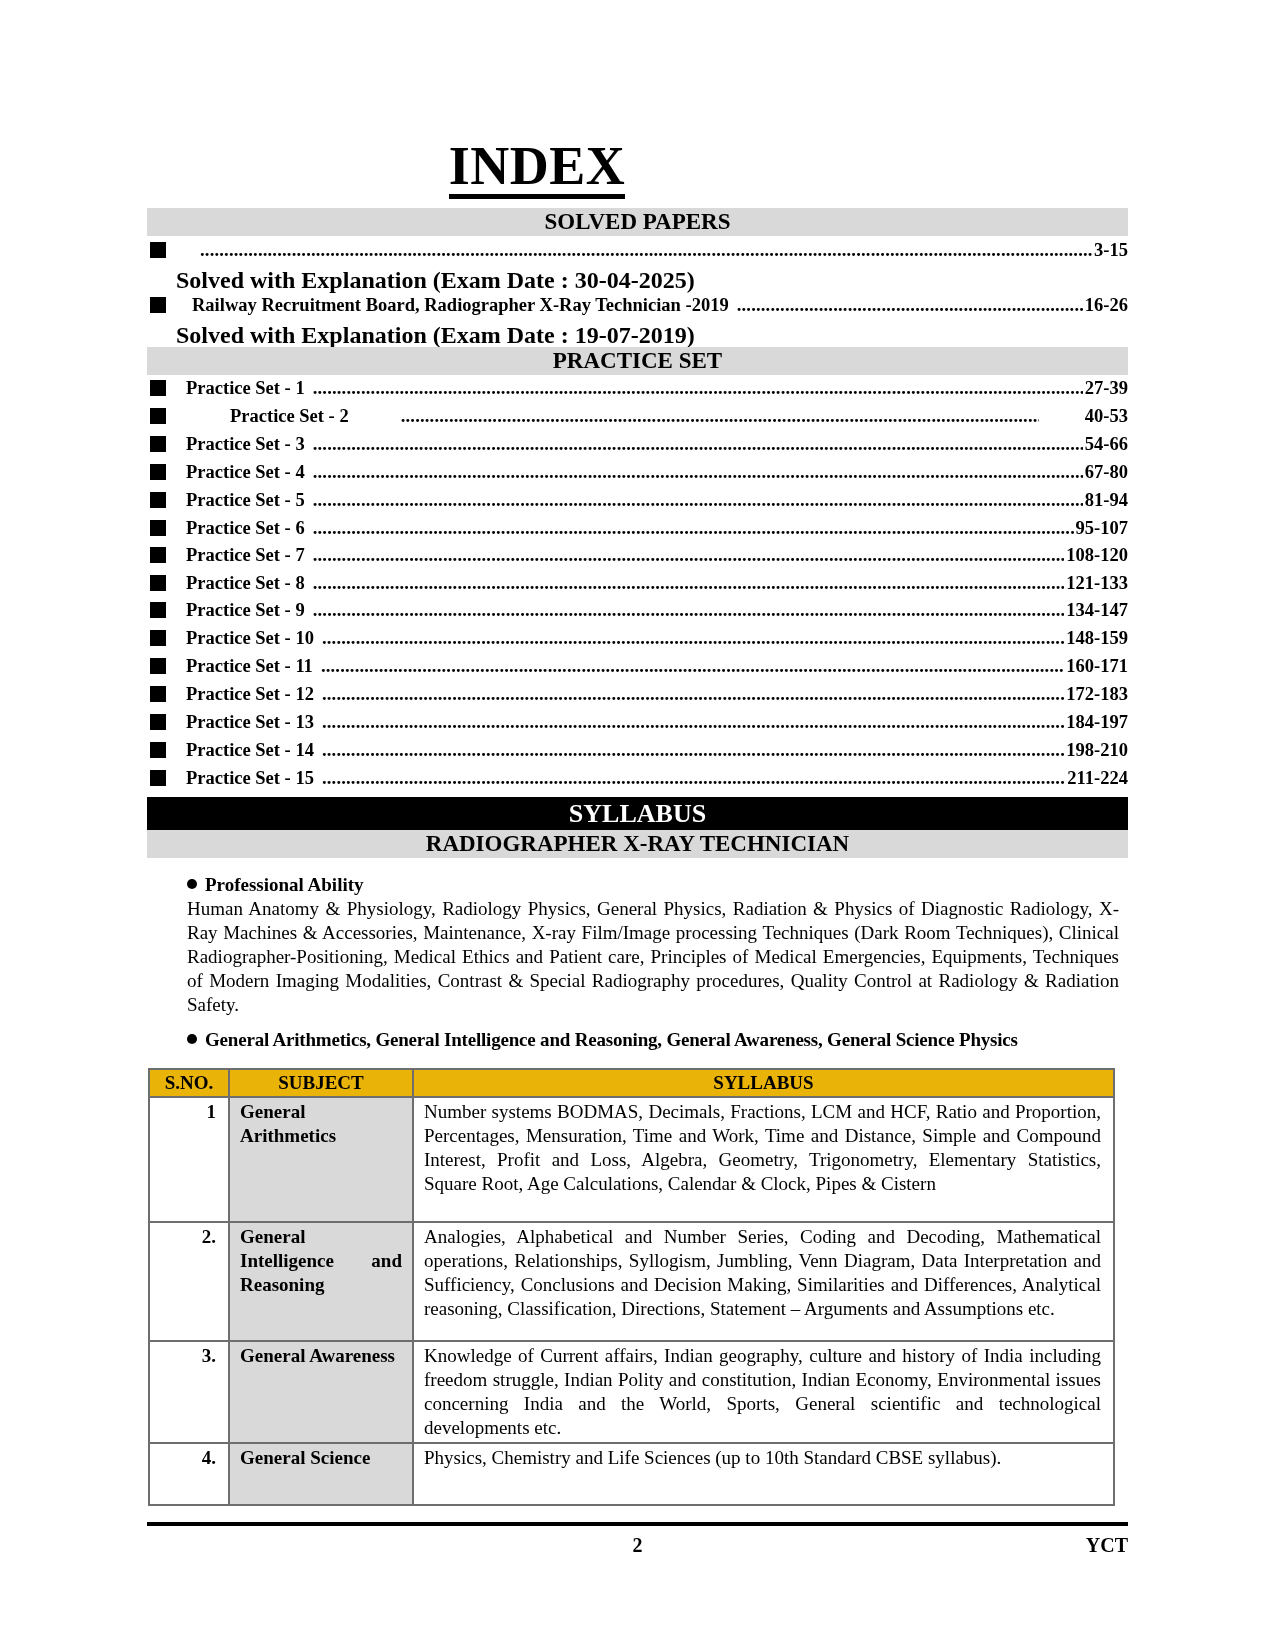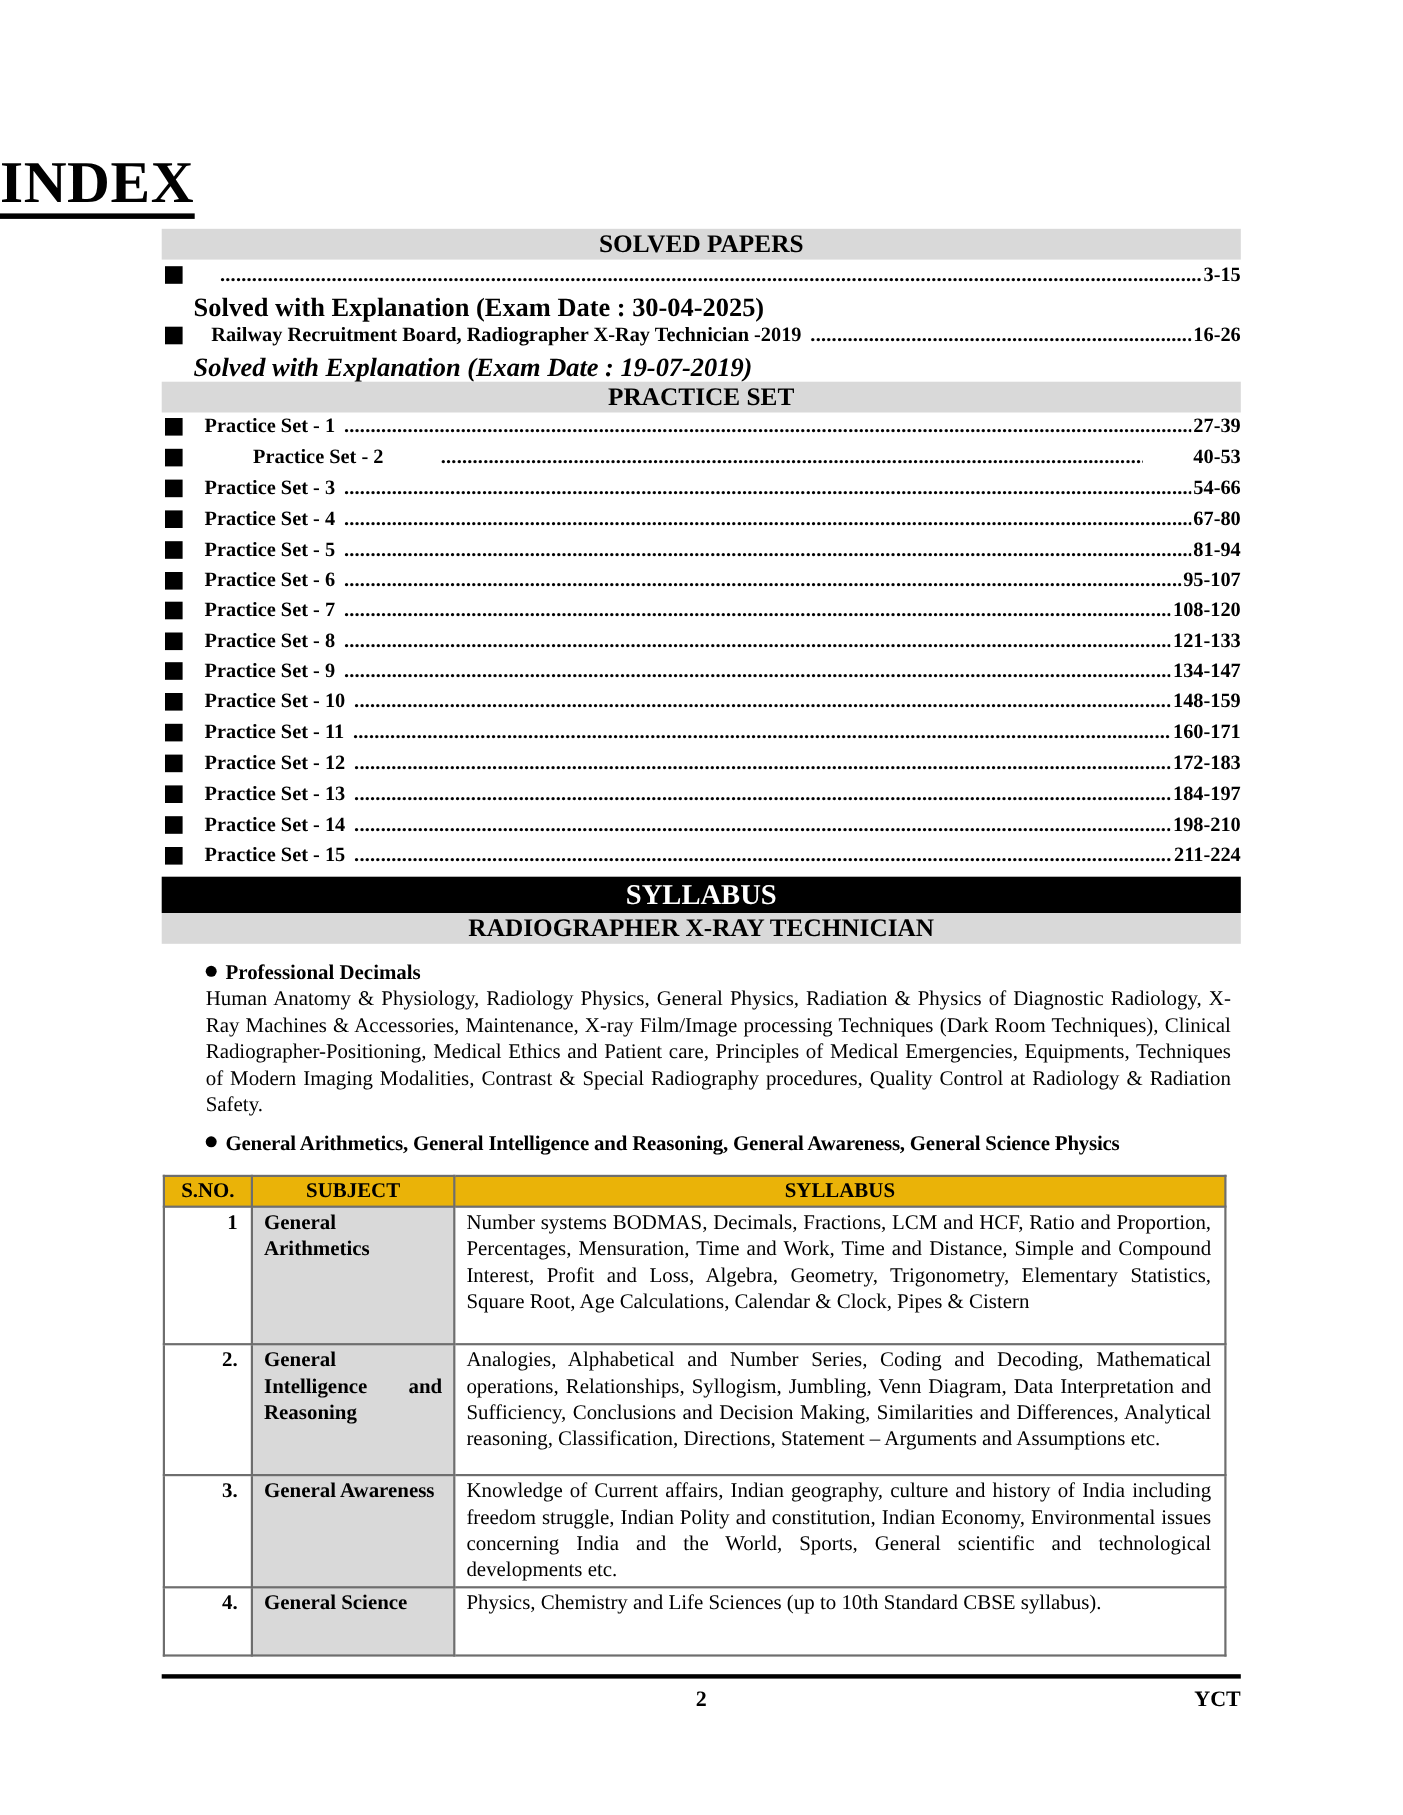--- a/index.html
+++ b/index.html
@@ -1,19 +1,19 @@
 <!DOCTYPE html>
 <html><head>
 <meta charset="utf-8">
 <style>
   html, body { margin: 0; padding: 0; background: #ffffff; }
   body { width: 1275px; height: 1650px; position: relative; font-family: "Liberation Serif", "DejaVu Serif", serif; color: #000; }
   .page { position: absolute; left: 0; top: 0; width: 1275px; height: 1650px; }
 
-  .title { position: absolute; top: 138px; left: 0; width: 1074px; text-align: left; }
+  .title { position: absolute; top: 138px; left: 0; width: 1074px; text-align: center; }
   .title span { display: inline-block; font-size: 54px; font-weight: bold; line-height: 56px; letter-spacing: 0.5px; border-bottom: 5px solid #000; padding-bottom: 0px; }
 
   .band { position: absolute; left: 147px; width: 981px; background: #d9d9d9; text-align: center; font-weight: bold; font-size: 23px; line-height: 28px; }
   .band.black { background: #000; color: #fff; font-size: 26px; line-height: 33px; }
 
   .toc-row { position: absolute; left: 150px; width: 978px; height: 24px; font-weight: bold; font-size: 18.5px; line-height: 24px; display: flex; align-items: baseline; }
   .toc-row .sq { width: 16px; height: 16px; background: #000; display: inline-block; flex: 0 0 16px; align-self: center; margin-right: 20px; }
   .toc-row .sq.solved { margin-right: 26px; }
   .toc-row .label { white-space: pre; flex: 0 0 auto; }
   .toc-row .dots { flex: 1 1 auto; overflow: hidden; white-space: nowrap; margin: 0 2px 0 8px; letter-spacing: 0.2px; }
@@ -53,21 +53,21 @@
     <span class="pages">3-15</span>
   </div>
   <div class="subline" style="top:268px;">Solved with Explanation (Exam Date : 30-04-2025)</div>
 
   <div class="toc-row" style="top:293px;">
     <span class="sq solved"></span>
     <span class="label">Railway Recruitment Board, Radiographer X-Ray Technician -2019</span>
     <span class="dots"></span>
     <span class="pages">16-26</span>
   </div>
-  <div class="subline" style="top:323px;font-style:italic;">Solved with Explanation (Exam Date : 19-07-2019)</div>
+  <div class="subline" style="top:323px;">Solved with Explanation (Exam Date : 19-07-2019)</div>
 
   <div class="band" style="top:347px;">PRACTICE SET</div>
 
   <div id="practice-list">
     <div class="toc-row" style="top:376px;">
         <span class="sq"></span>
         <span class="label">Practice Set - 1</span>
         <span class="dots"></span>
         <span class="pages">27-39</span>
       </div>
@@ -154,21 +154,21 @@
         <span class="label">Practice Set - 15</span>
         <span class="dots"></span>
         <span class="pages">211-224</span>
       </div>
   </div>
 
   <div class="band black" style="top:797px;">SYLLABUS</div>
   <div class="band" style="top:830px; font-size:23px;">RADIOGRAPHER X-RAY TECHNICIAN</div>
 
   <div class="bullet-head" style="top:873px;">
-    <span class="dot"></span><span>Professional Decimals</span>
+    <span class="dot"></span><span>Professional Ability</span>
   </div>
   <div class="para" style="top:897px;">Human Anatomy &amp; Physiology, Radiology Physics, General Physics, Radiation &amp; Physics of Diagnostic Radiology, X-Ray Machines &amp; Accessories, Maintenance, X-ray Film/Image processing Techniques (Dark Room Techniques), Clinical Radiographer-Positioning, Medical Ethics and Patient care, Principles of Medical Emergencies, Equipments, Techniques of Modern Imaging Modalities, Contrast &amp; Special Radiography procedures, Quality Control at Radiology &amp; Radiation Safety.</div>
 
   <div class="bullet-head" style="top:1028px; letter-spacing:-0.2px;">
     <span class="dot"></span><span>General Arithmetics, General Intelligence and Reasoning, General Awareness, General Science Physics</span>
   </div>
 
   <table class="syl">
     <thead>
       <tr>

